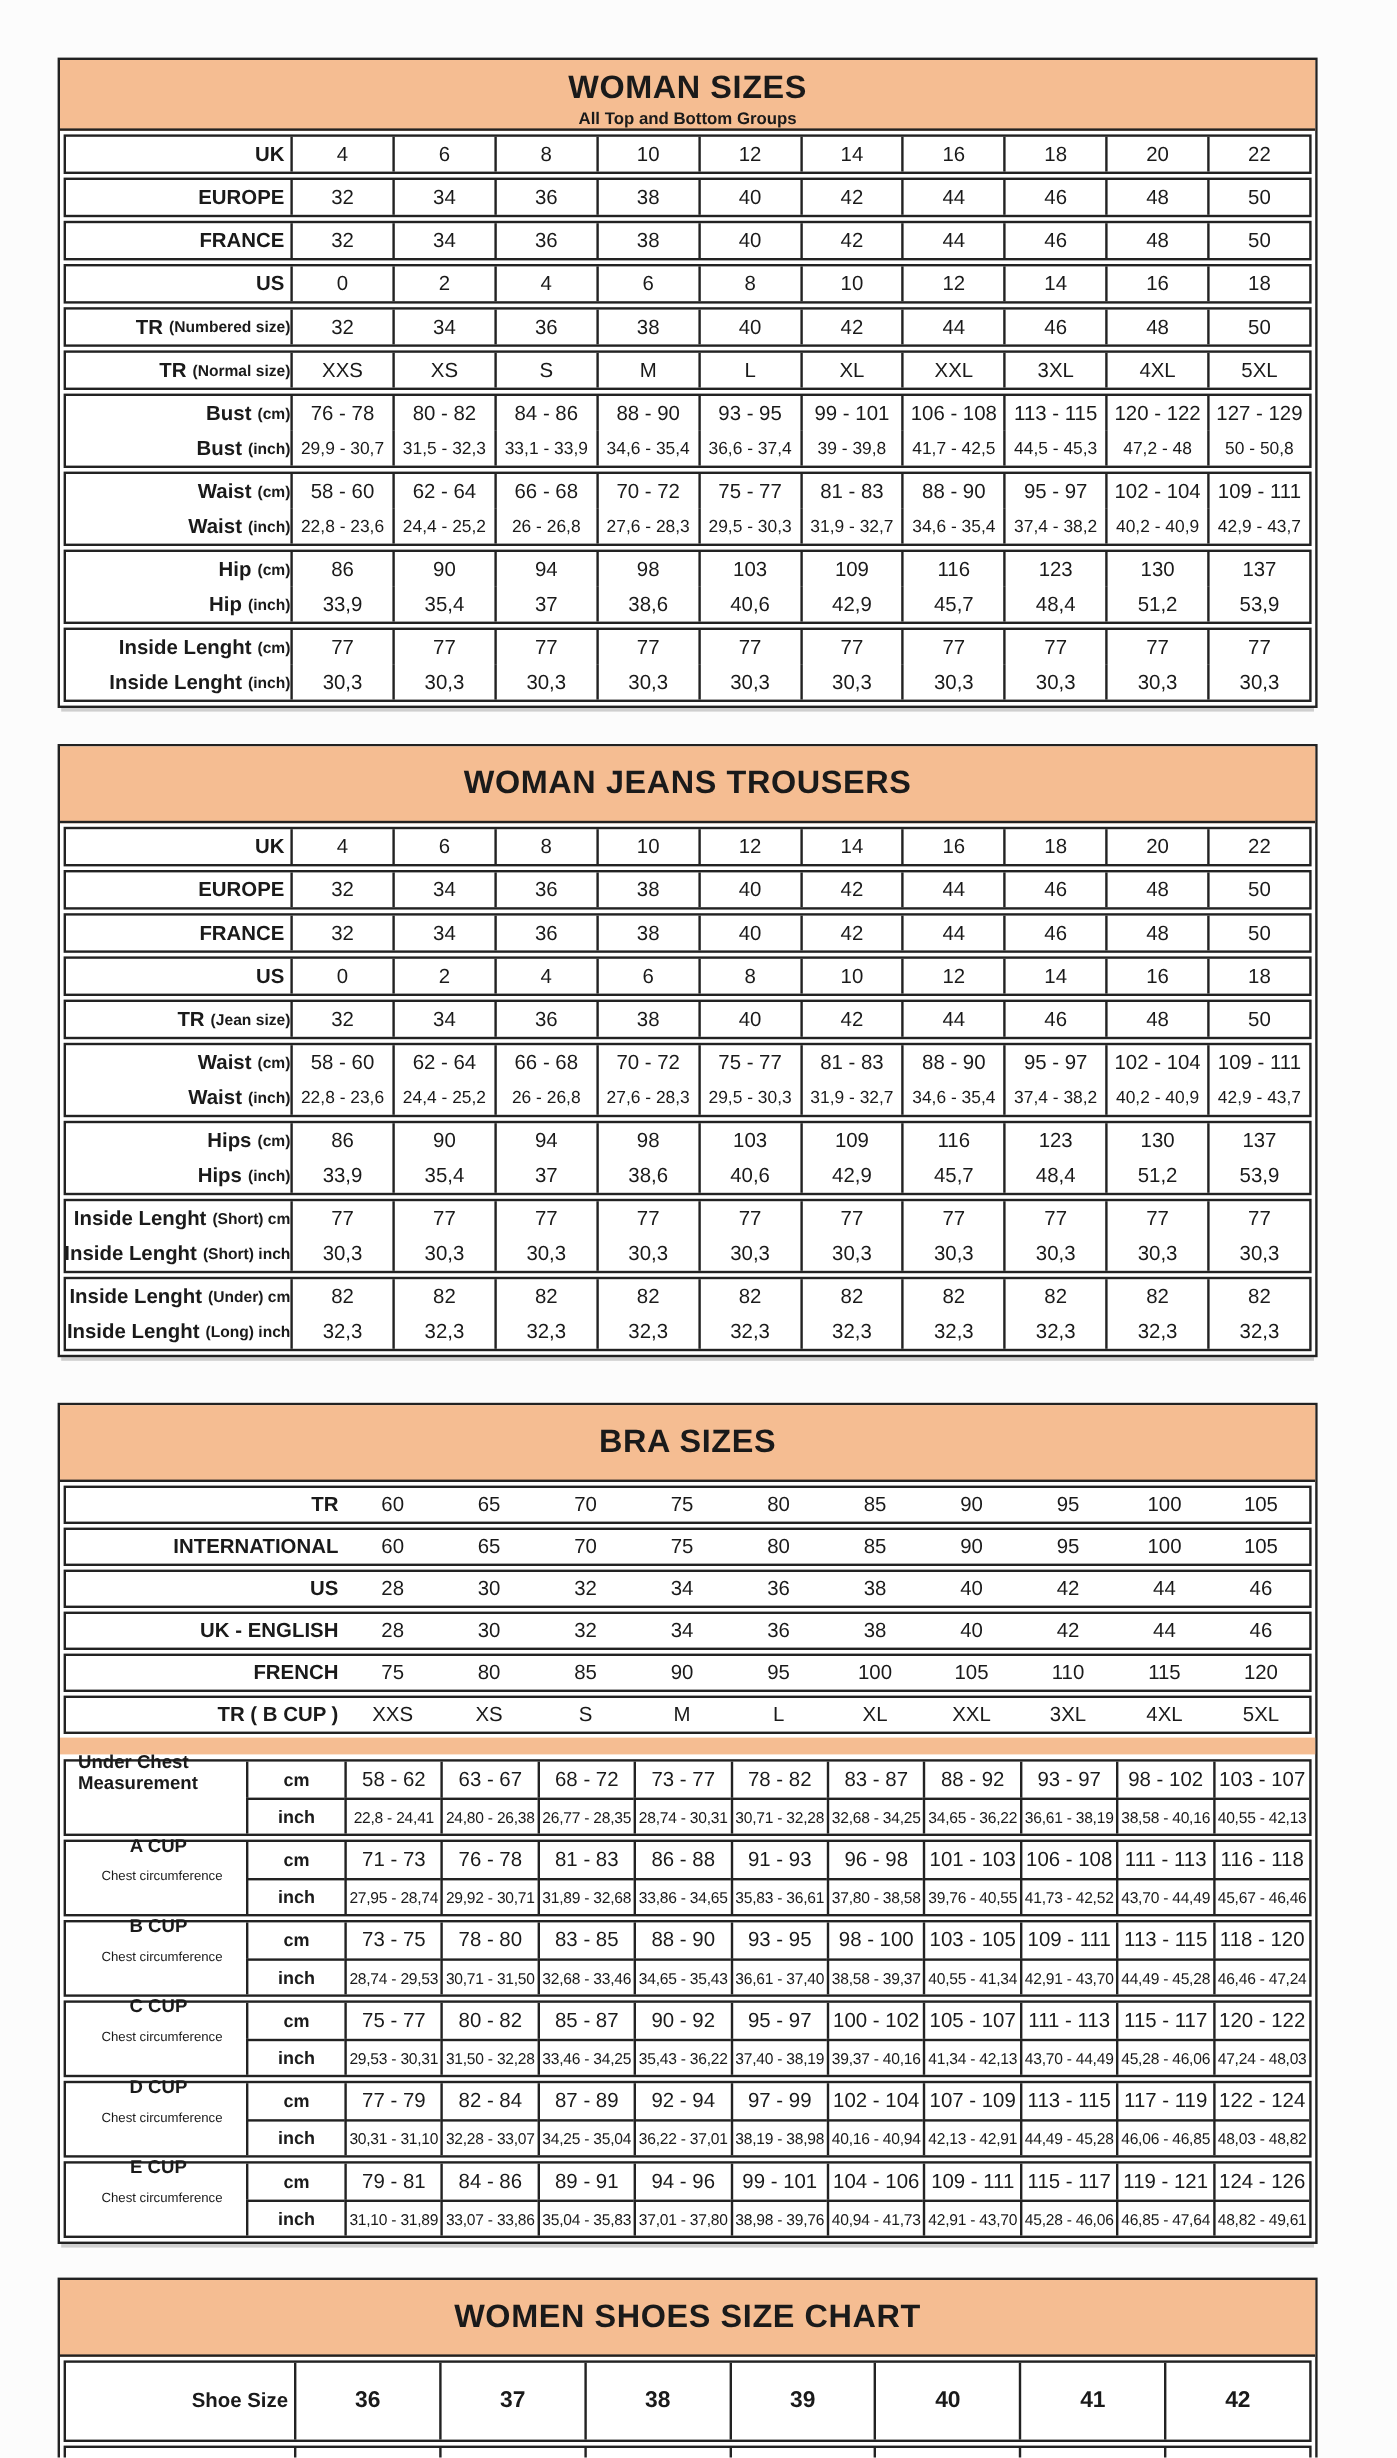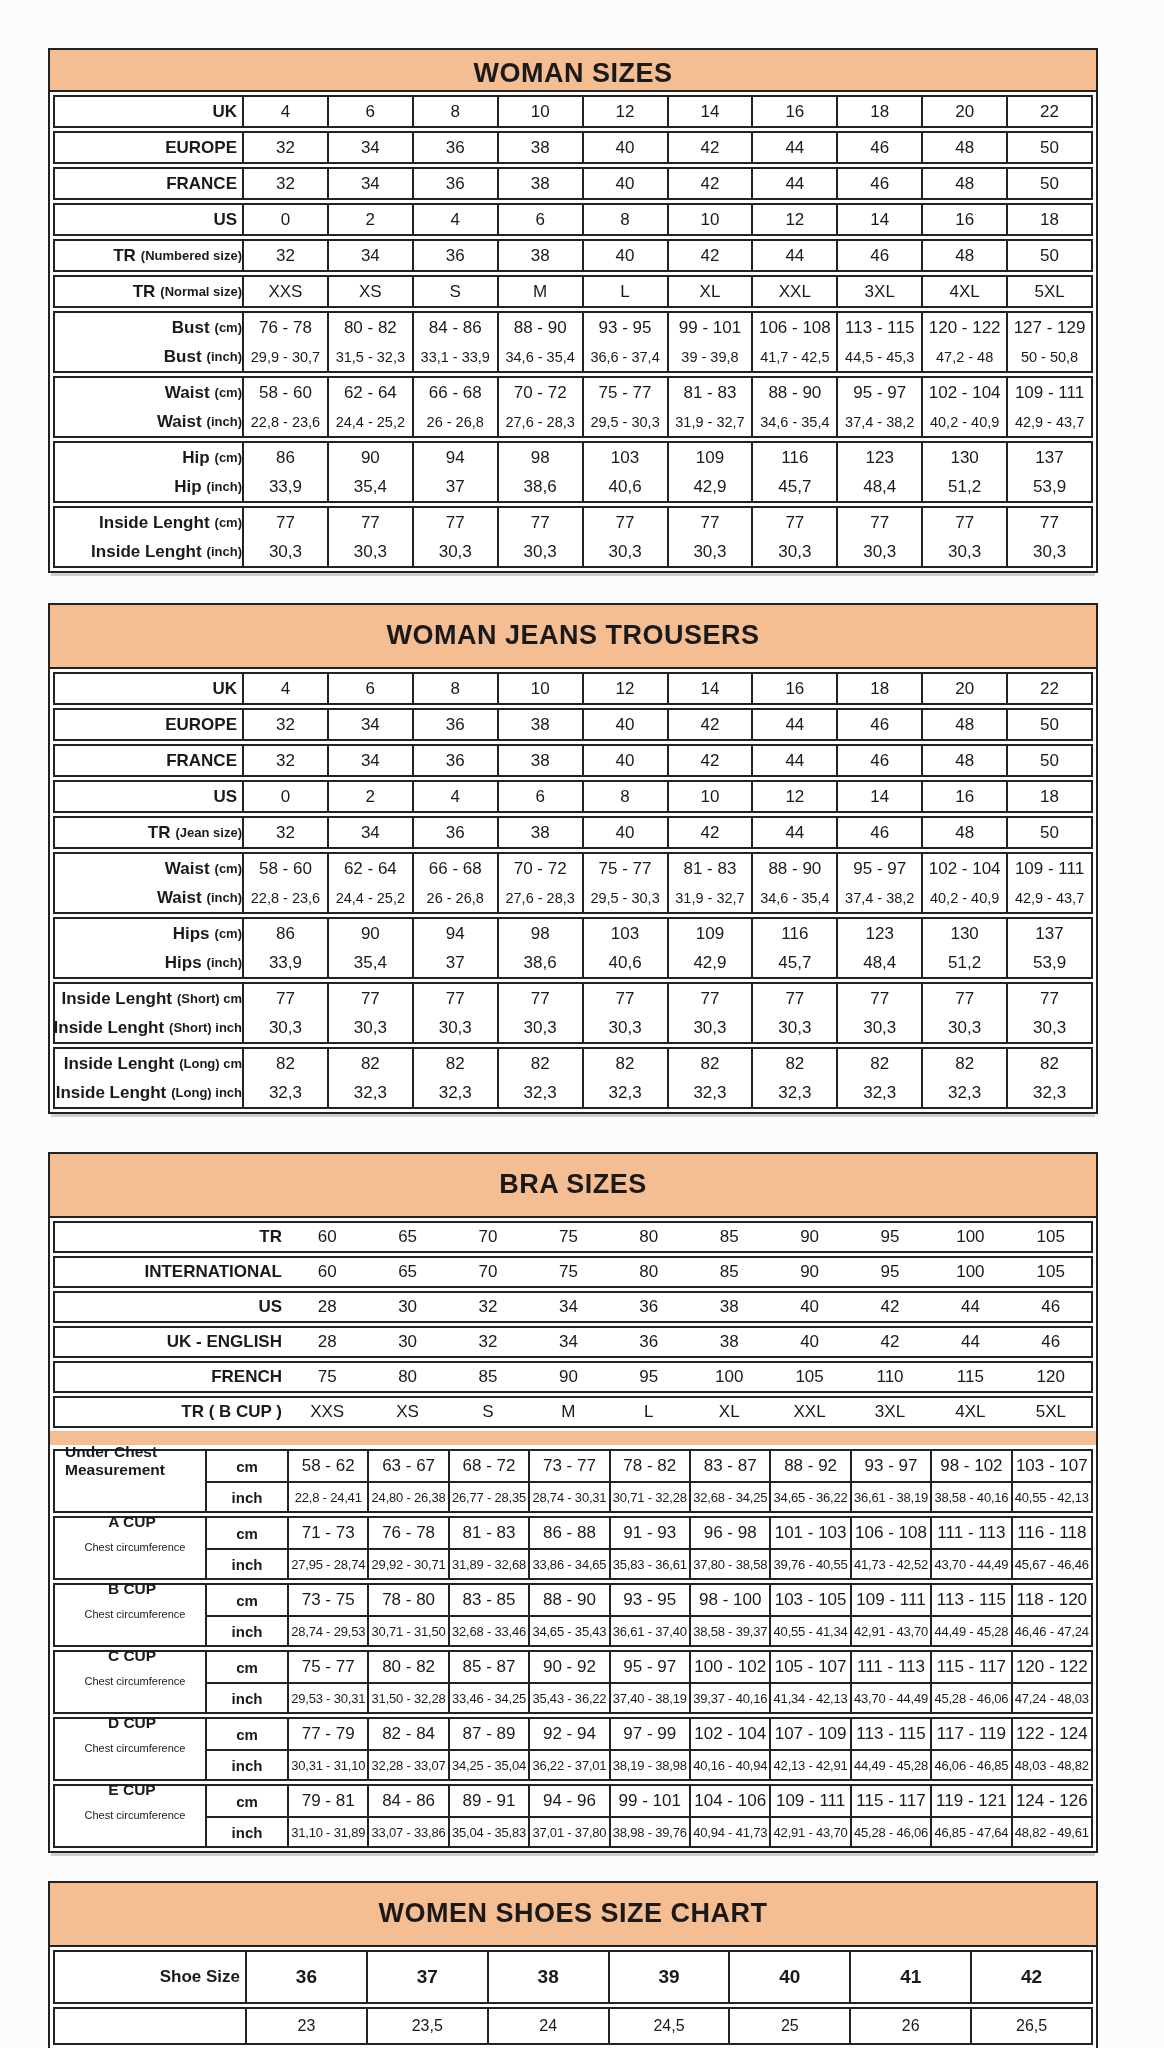--- a/index.html
+++ b/index.html
@@ -50,32 +50,33 @@
   .lbl-main{font-size:17px;font-weight:700}
   .lbl-note{font-size:13px;font-weight:700;margin-left:5px}
   .val{font-weight:400}
   .val.sm{font-size:14.5px}
   .val.xs{font-size:13px;letter-spacing:-.2px}
   .bar{height:14px;background:var(--accent);margin:1px 0 4px}
   .cup-lbl{grid-row:span 2;flex-direction:column;align-items:center;justify-content:center;height:auto}
   .cup-main{font-size:15.5px;font-weight:700;line-height:1.15;white-space:normal;padding-right:6px}
   .cup-note{font-size:11px;font-weight:400;margin-top:11px}
   .unit{font-size:15px;font-weight:700}
-  .big .cell{height:50px}
+  .big .cell{height:64px}
   .big .val{font-size:19px;font-weight:700}
   .shoes .row-box:last-child .cell{height:34px}
   .shoes .row-box:last-child .val{font-size:16px;font-weight:400}
 </style>
 </head>
 <body>
 
 <div id="tables-root">
     <section class="twrap size-grid mb1">
       <header class="thead">
         <div class="ttl">WOMAN SIZES</div>
+        <div class="tsub">All Top and Bottom Groups</div>
       </header>
       <div class="rows">
         <div class="row-box">
           <div class="grid g-main vlines">
             <div class="cell lbl">
               <span class="lbl-main">UK</span>
               <span class="lbl-note"></span>
             </div>
             <div class="cell val">4</div>
             <div class="cell val">6</div>
@@ -511,21 +512,21 @@
             <div class="cell val">30,3</div>
             <div class="cell val">30,3</div>
             <div class="cell val">30,3</div>
             <div class="cell val">30,3</div>
           </div>
         </div>
         <div class="row-box">
           <div class="grid g-main vlines pairline">
             <div class="cell lbl">
               <span class="lbl-main">Inside Lenght</span>
-              <span class="lbl-note">(Long) cm</span>
+              <span class="lbl-note">(Under) cm</span>
             </div>
             <div class="cell val">82</div>
             <div class="cell val">82</div>
             <div class="cell val">82</div>
             <div class="cell val">82</div>
             <div class="cell val">82</div>
             <div class="cell val">82</div>
             <div class="cell val">82</div>
             <div class="cell val">82</div>
             <div class="cell val">82</div>

